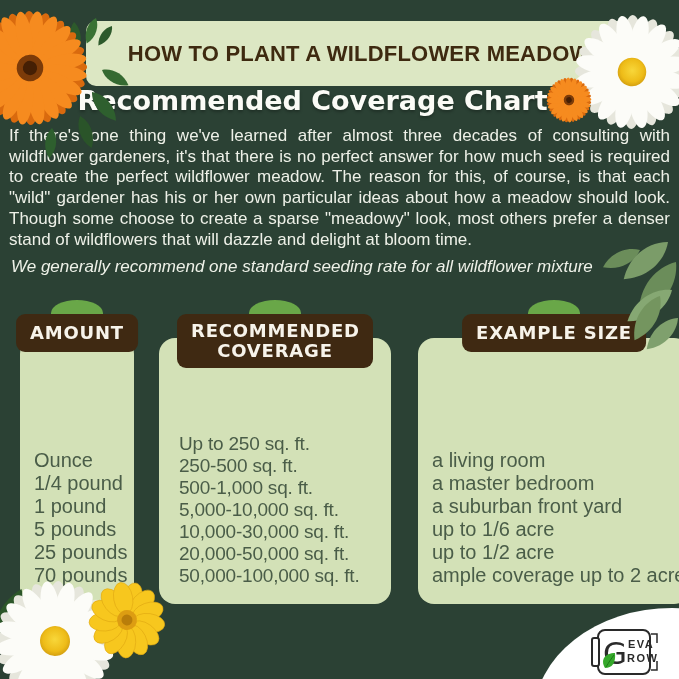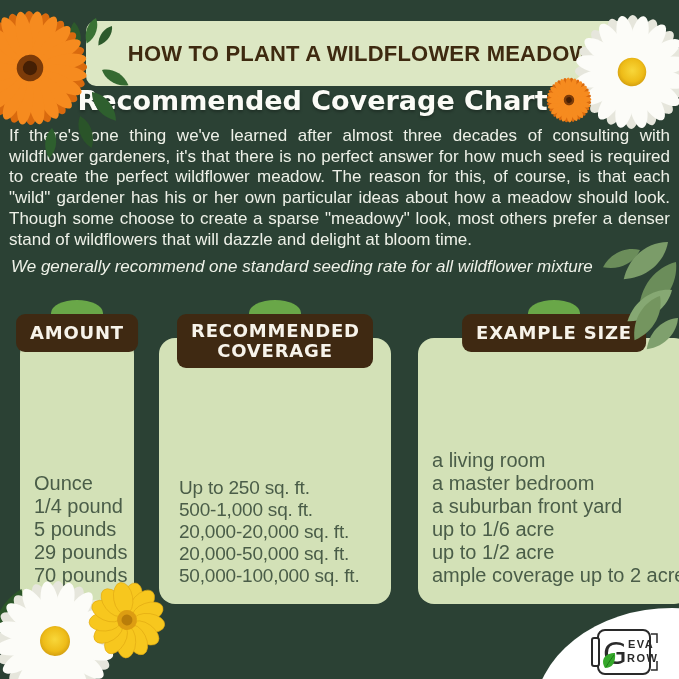--- a/index.html
+++ b/index.html
@@ -82,35 +82,38 @@
   <p class="intro">If there's one thing we've learned after almost three decades of consulting with wildflower gardeners, it's that there is no perfect answer for how much seed is required to create the perfect wildflower meadow. The reason for this, of course, is that each "wild" gardener has his or her own particular ideas about how a meadow should look. Though some choose to create a sparse "meadowy" look, most others prefer a denser stand of wildflowers that will dazzle and delight at bloom time.</p>
   <p class="recommend">We generally recommend one standard seeding rate for all wildflower mixture</p>
 
   <section class="col col1">
     <div class="mound"></div>
     <div class="pill">AMOUNT</div>
     <div class="panel">
       <div class="rows">
         <div class="row">Ounce</div>
         <div class="row">1/4 pound</div>
+        <div class="row">1 pound</div>
         <div class="row">5 pounds</div>
-        <div class="row">29 pounds</div>
+        <div class="row">25 pounds</div>
         <div class="row">70 pounds</div>
       </div>
     </div>
   </section>
 
   <section class="col col2">
     <div class="mound"></div>
     <div class="pill">RECOMMENDED COVERAGE</div>
     <div class="panel">
       <div class="rows">
         <div class="row">Up to 250 sq. ft.</div>
+        <div class="row">250-500 sq. ft.</div>
         <div class="row">500-1,000 sq. ft.</div>
-        <div class="row">20,000-20,000 sq. ft.</div>
+        <div class="row">5,000-10,000 sq. ft.</div>
+        <div class="row">10,000-30,000 sq. ft.</div>
         <div class="row">20,000-50,000 sq. ft.</div>
         <div class="row">50,000-100,000 sq. ft.</div>
       </div>
     </div>
   </section>
 
   <section class="col col3">
     <div class="mound"></div>
     <div class="pill">EXAMPLE SIZE</div>
     <div class="panel">

